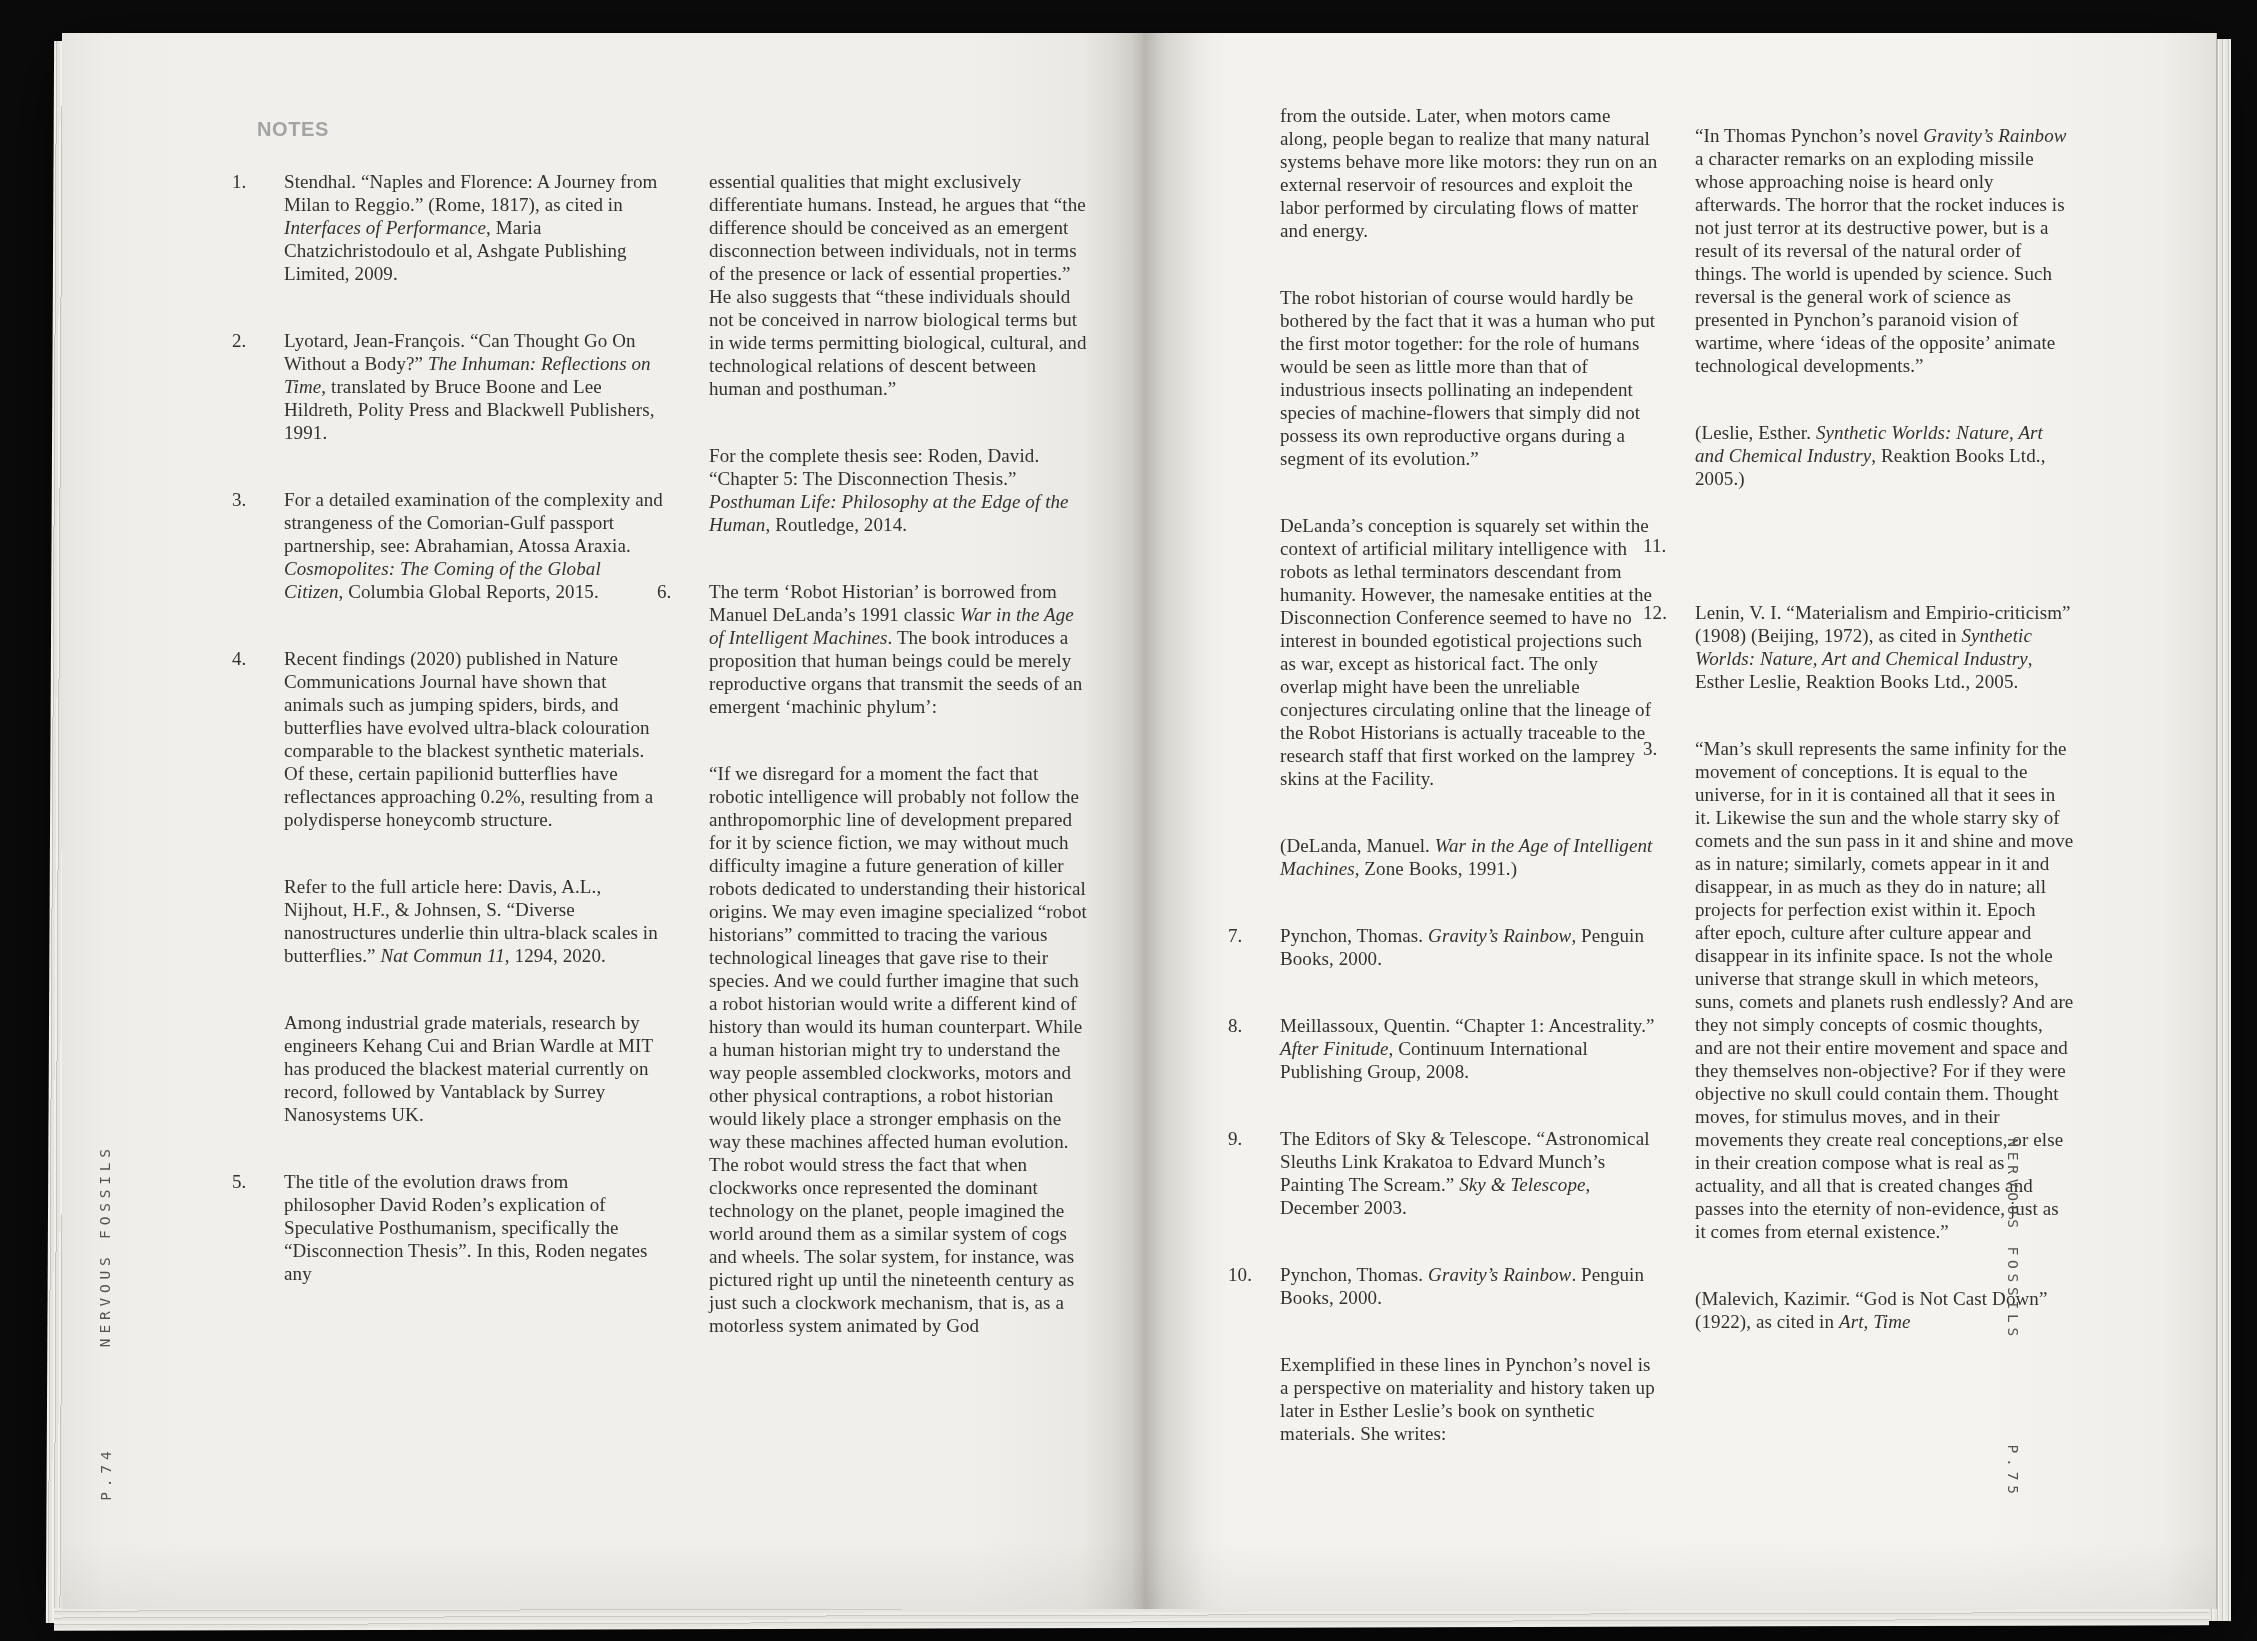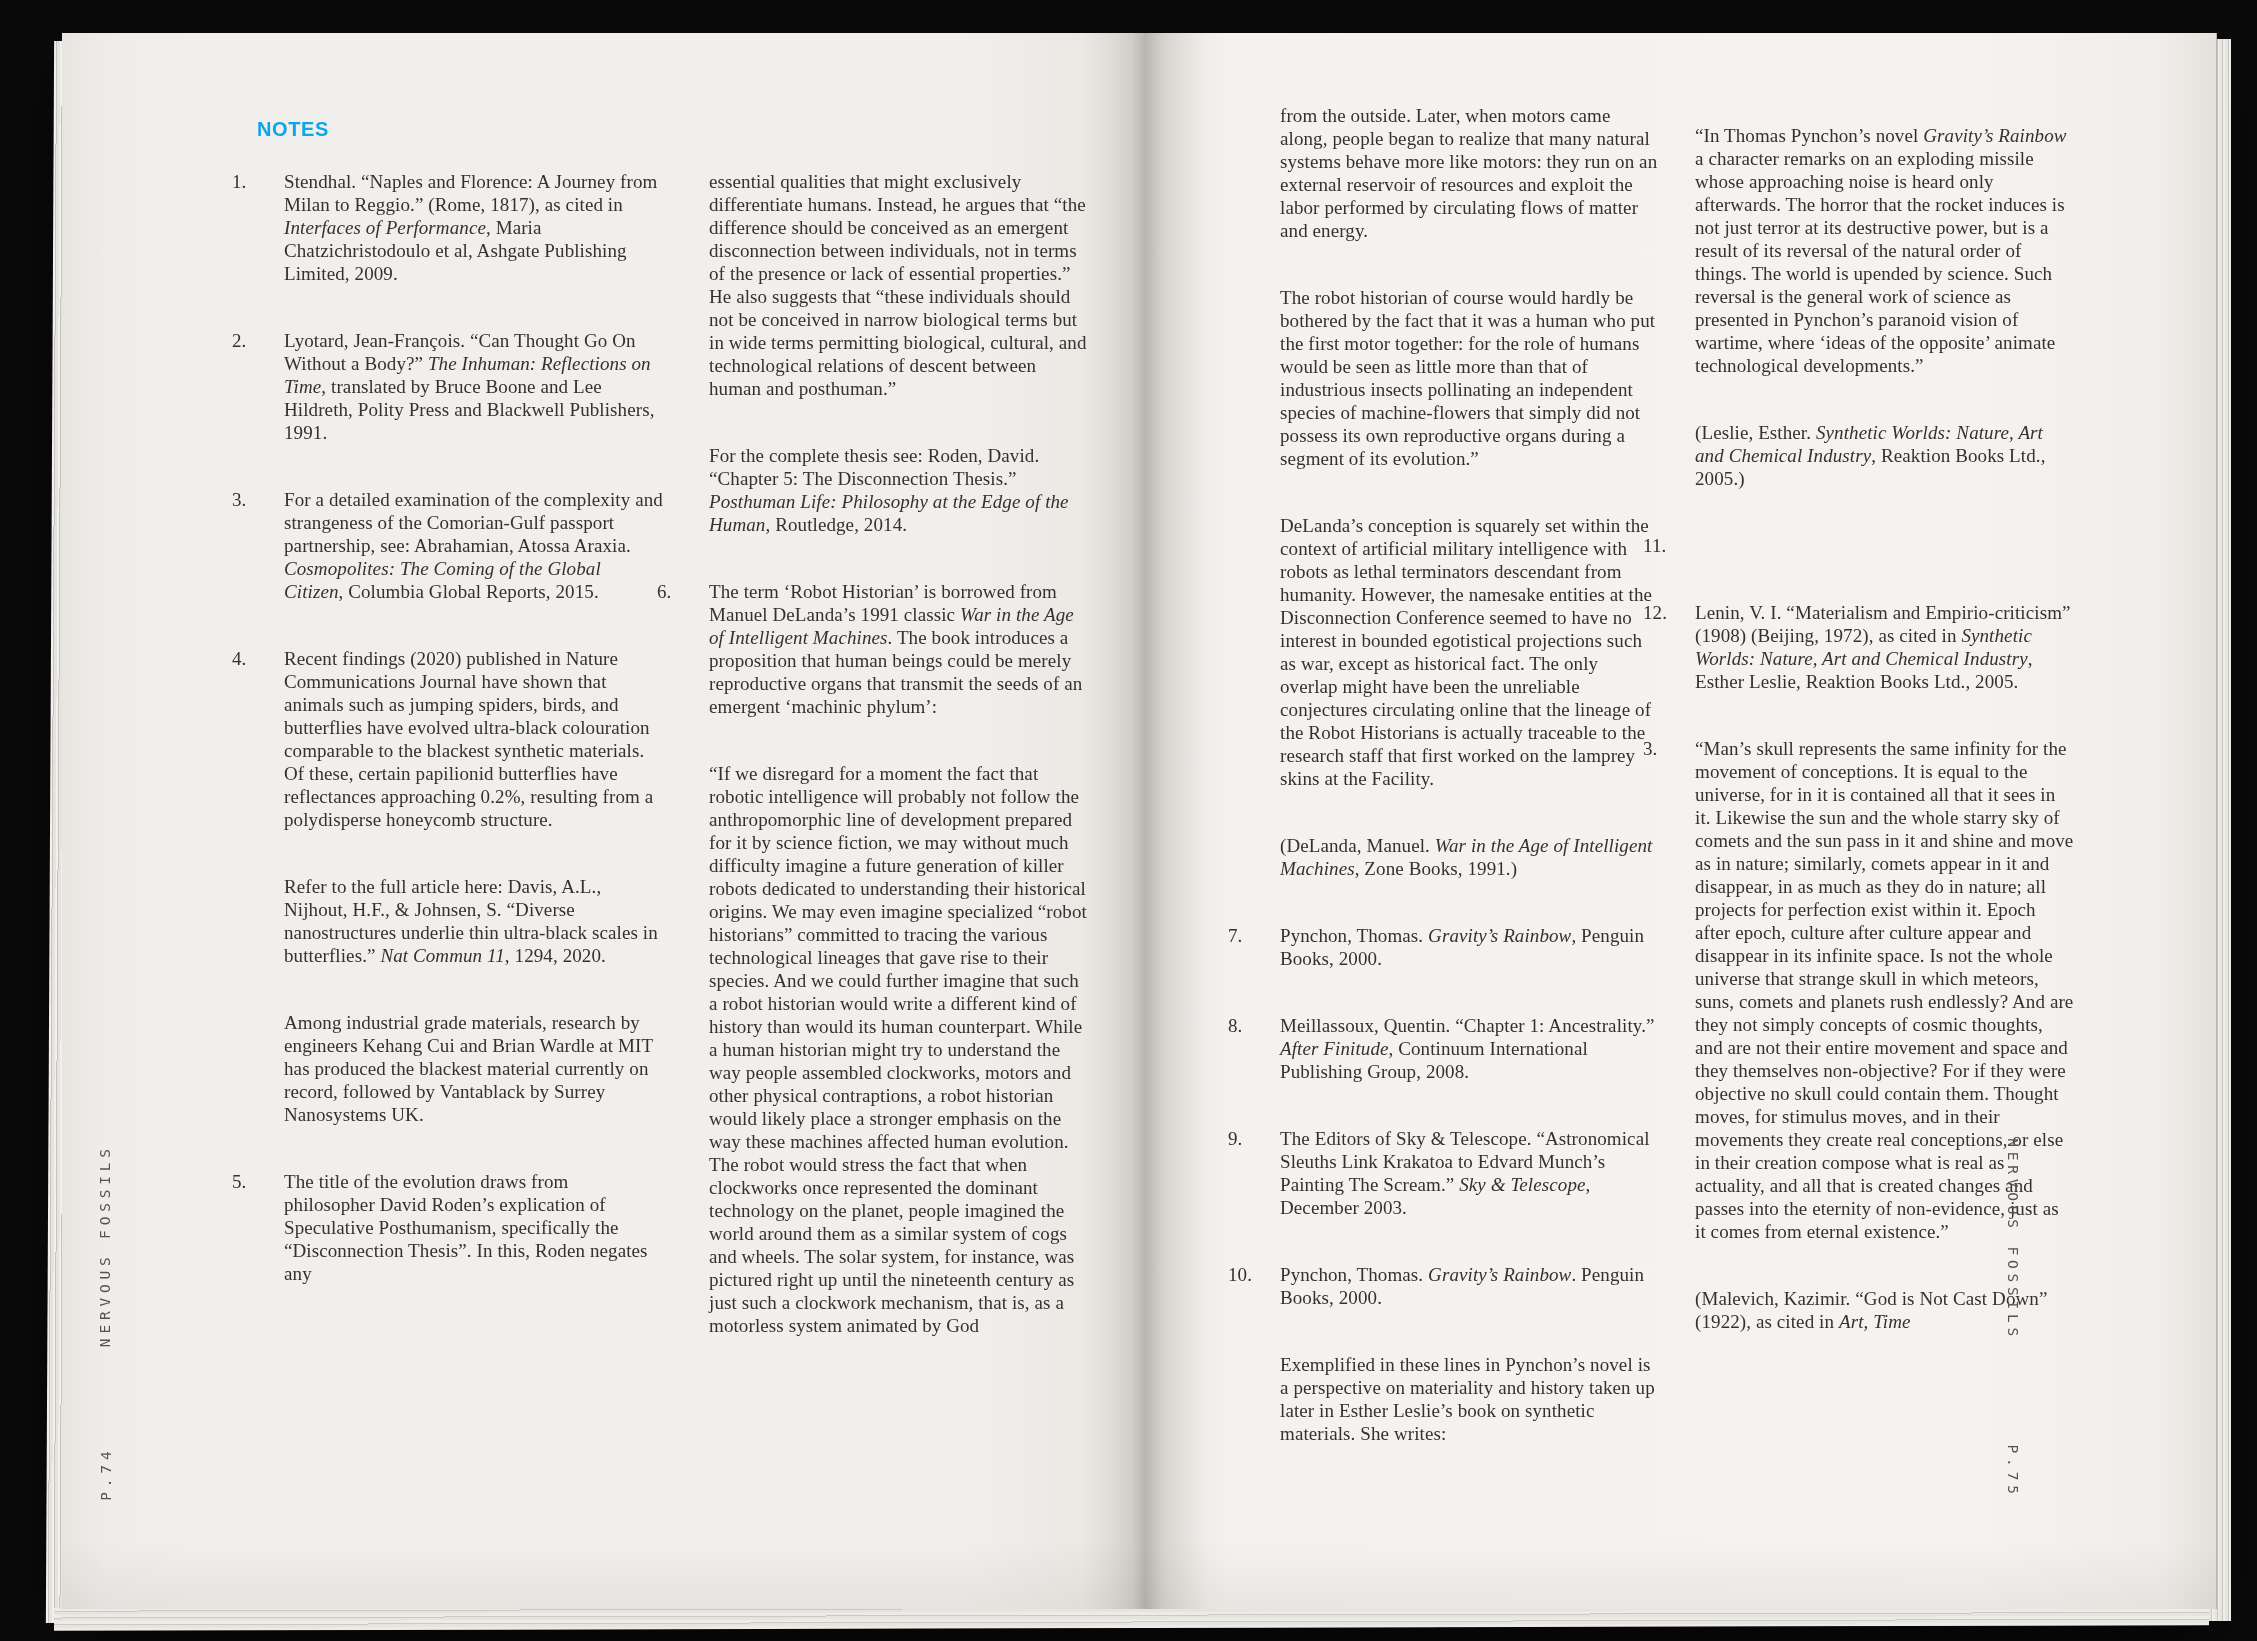--- a/index.html
+++ b/index.html
@@ -59,21 +59,21 @@
     letter-spacing:0.1px;
   }
   .col-1 { left:170px; top:85px; }
   .col-2 { left:595px; top:137px; }
   .col-3 { left:1166px; top:71px; }
   .col-4 { left:1581px; top:71px;margin-top:20px; }
 
   .heading {
     font-family:"Liberation Sans", sans-serif;
     font-weight:700; font-size:20px; letter-spacing:0.6px;
-    color:#0ea5e9;
+    color:#a3a3a3;
     margin:0 0 29px 25px;
   }
 
   .note { display:flex; margin-bottom:44px;gap:8px; }
   .note:last-child { margin-bottom:0; }
   .note-num { width:44px; flex:none; }
   .note-body { width:386px; }
   .para { margin:0 0 44px 0; }
   .para:last-child { margin-bottom:0; }
 

